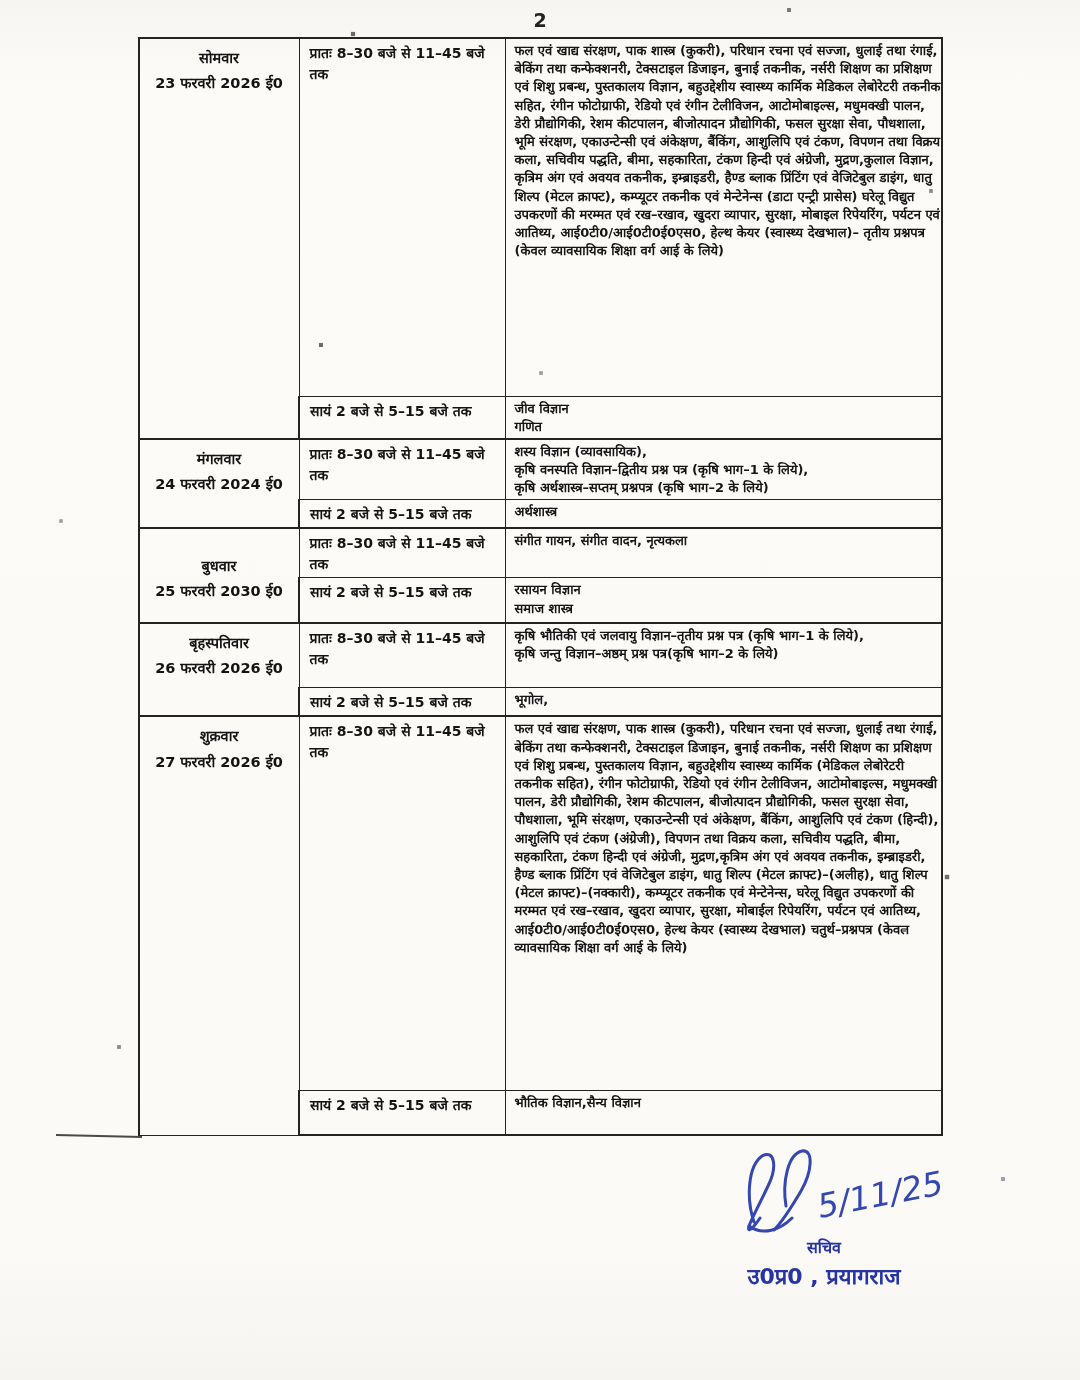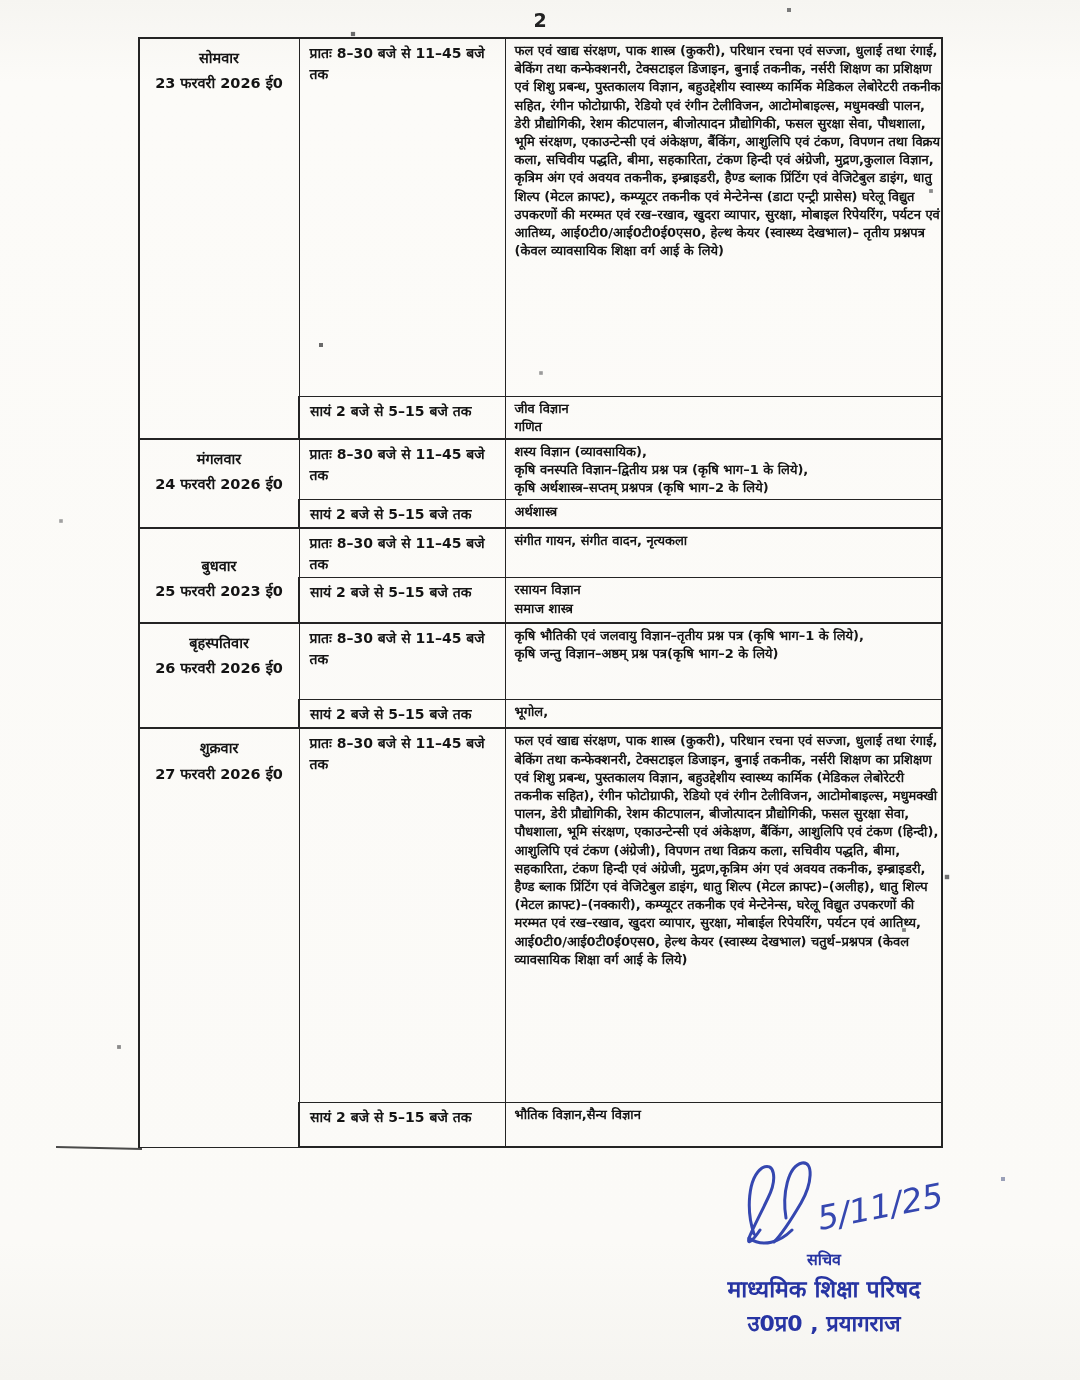--- a/index.html
+++ b/index.html
@@ -54,21 +54,21 @@
   }
   td.subj{
     font-size:13px;font-weight:600;line-height:1.4;
     padding:3px 0 2px 9px;white-space:pre-line;color:#151515;
     text-align:left;
   }
   
   tr.r1a{height:358px;} tr.r1b{height:38px;}
   tr.r2a{height:56px;}  tr.r2b{height:27px;}
   tr.r3a{height:40px;}  tr.r3b{height:45px;}
-  tr.r4a{height:77px;}  tr.r4b{height:20px;}
+  tr.r4a{height:65px;}  tr.r4b{height:20px;}
   tr.r5a{height:374px;} tr.r5b{height:45px;}
 
   .sign-block{
     margin:10px 86px 0 auto;width:340px;
     display:flex;flex-direction:column;align-items:center;
     color:#2734a3;
   }
   .sig-row{
     align-self:flex-end;margin-right:-14px;margin-bottom:-6px;
     position:relative;height:96px;width:300px;
@@ -120,36 +120,36 @@
         </tr>
         <tr class="r1b">
           <td class="time">सायं 2 बजे से 5–15 बजे तक</td>
           <td class="subj">जीव विज्ञान
 गणित</td>
         </tr>
 
         <tr class="day-start r2a">
           <td class="day" rowspan="2">
             <div>मंगलवार</div>
-            <div>24 फरवरी 2026 ई0</div>
+            <div>24 फरवरी 2024 ई0</div>
           </td>
           <td class="time">प्रातः 8–30 बजे से 11–45 बजे तक</td>
           <td class="subj">शस्य विज्ञान (व्यावसायिक),
 कृषि वनस्पति विज्ञान–द्वितीय प्रश्न पत्र (कृषि भाग–1 के लिये),
 कृषि अर्थशास्त्र–सप्तम् प्रश्नपत्र (कृषि भाग–2 के लिये)</td>
         </tr>
         <tr class="r2b">
           <td class="time">सायं 2 बजे से 5–15 बजे तक</td>
           <td class="subj">अर्थशास्त्र</td>
         </tr>
 
         <tr class="day-start r3a">
           <td class="day vmid" rowspan="2">
             <div>बुधवार</div>
-            <div>25 फरवरी 2023 ई0</div>
+            <div>25 फरवरी 2030 ई0</div>
           </td>
           <td class="time">प्रातः 8–30 बजे से 11–45 बजे तक</td>
           <td class="subj">संगीत गायन, संगीत वादन, नृत्यकला</td>
         </tr>
         <tr class="r3b">
           <td class="time">सायं 2 बजे से 5–15 बजे तक</td>
           <td class="subj">रसायन विज्ञान
 समाज शास्त्र</td>
         </tr>
 
@@ -188,18 +188,17 @@
       <svg width="300" height="96" viewBox="0 0 300 96">
         <g fill="none" stroke="#3547b0" stroke-width="3" stroke-linecap="round" stroke-linejoin="round">
           <path d="M46,76 C38,52 40,20 54,10 C66,3 70,20 60,40 C52,57 44,72 41,80 C39,87 44,84 52,72"></path>
           <path d="M78,60 C74,36 80,8 94,5 C106,3 104,26 93,45 C83,62 72,78 66,84"></path>
           <path d="M41,80 C55,90 72,84 84,72"></path>
         </g>
         <text x="112" y="72" transform="rotate(-11 112 72)" font-family="DejaVu Sans, sans-serif" font-style="italic" font-size="33" fill="#3547b0">5/11/25</text>
       </svg>
     </div>
     <div class="f-line f1">सचिव</div>
-    <div class="f-line f2">माध्यमिक शिक्षा परिषद</div>
     <div class="f-line f3">उ0प्र0 , प्रयागराज</div>
   </div>
 
   <div class="noise"></div>
 </div>
 
 </body></html>

